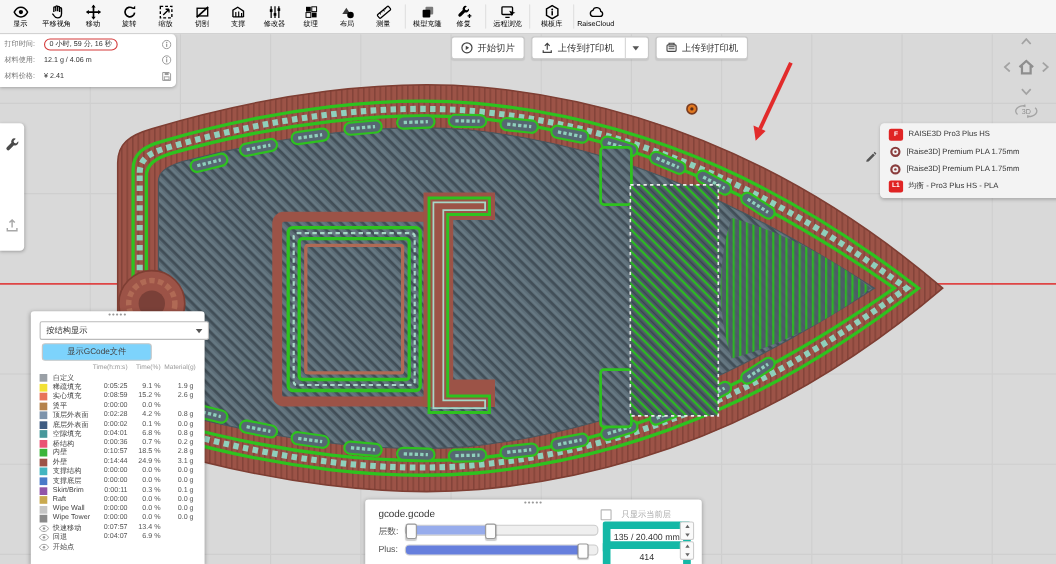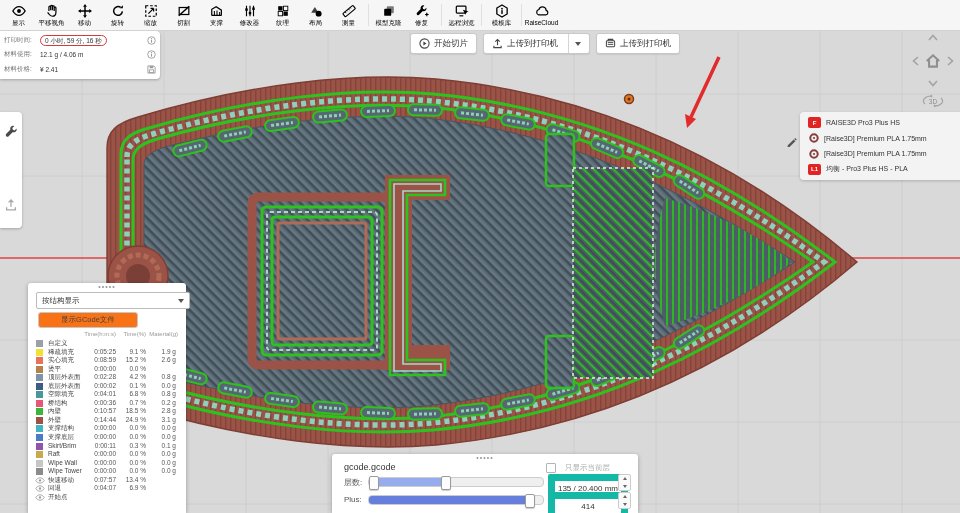--- a/index.html
+++ b/index.html
@@ -55,21 +55,21 @@
   #leftRail svg{position:absolute;left:4px;width:14px;height:14px;}
   
   #structPanel{position:absolute;left:28px;top:283px;width:158px;height:230px;background:#fff;
                box-shadow:0 1px 4px rgba(0,0,0,.3);border-radius:3px 3px 0 0;z-index:30;font-size:6.5px;}
   .dots{position:absolute;left:50%;transform:translateX(-50%);top:1px;letter-spacing:1px;color:#999;
         font-size:7px;line-height:6px;}
   #structDrop{position:absolute;left:8px;top:9px;width:142px;height:15px;border:1px solid #bbb;border-radius:2px;
               background:#fff;display:flex;align-items:center;padding:0 5px;font-size:7.5px;color:#333;gap:25px;}
   #structDrop .tri-dn{margin-left:auto;}
   #gcodeBtn{position:absolute;left:10px;top:29px;width:98px;height:14px;border:1px solid #c6c6c6;border-radius:3px;
-            background:#f97316;display:flex;align-items:center;justify-content:center;font-size:7.5px;color:#444;}
+            background:#7dd3fc;display:flex;align-items:center;justify-content:center;font-size:7.5px;color:#444;}
   .st-head{position:absolute;top:48px;color:#999;font-size:6px;}
   #stRows{position:absolute;left:0;top:56px;width:158px;}
   .st-row{position:relative;height:8.55px;}
   .sw{position:absolute;left:8px;top:1px;width:7px;height:7px;}
   .sw-eye{position:absolute;left:7px;top:1px;width:10px;height:7px;}
   .sw-eye svg{width:10px;height:7px;display:block;}
   .st-lb{position:absolute;left:20px;top:0;color:#444;white-space:nowrap;}
   .st-t{position:absolute;left:58px;width:30px;top:0;text-align:right;color:#555;}
   .st-p{position:absolute;left:92px;width:26px;top:0;text-align:right;color:#555;}
   .st-m{position:absolute;left:122px;width:26px;top:0;text-align:right;color:#555;}

